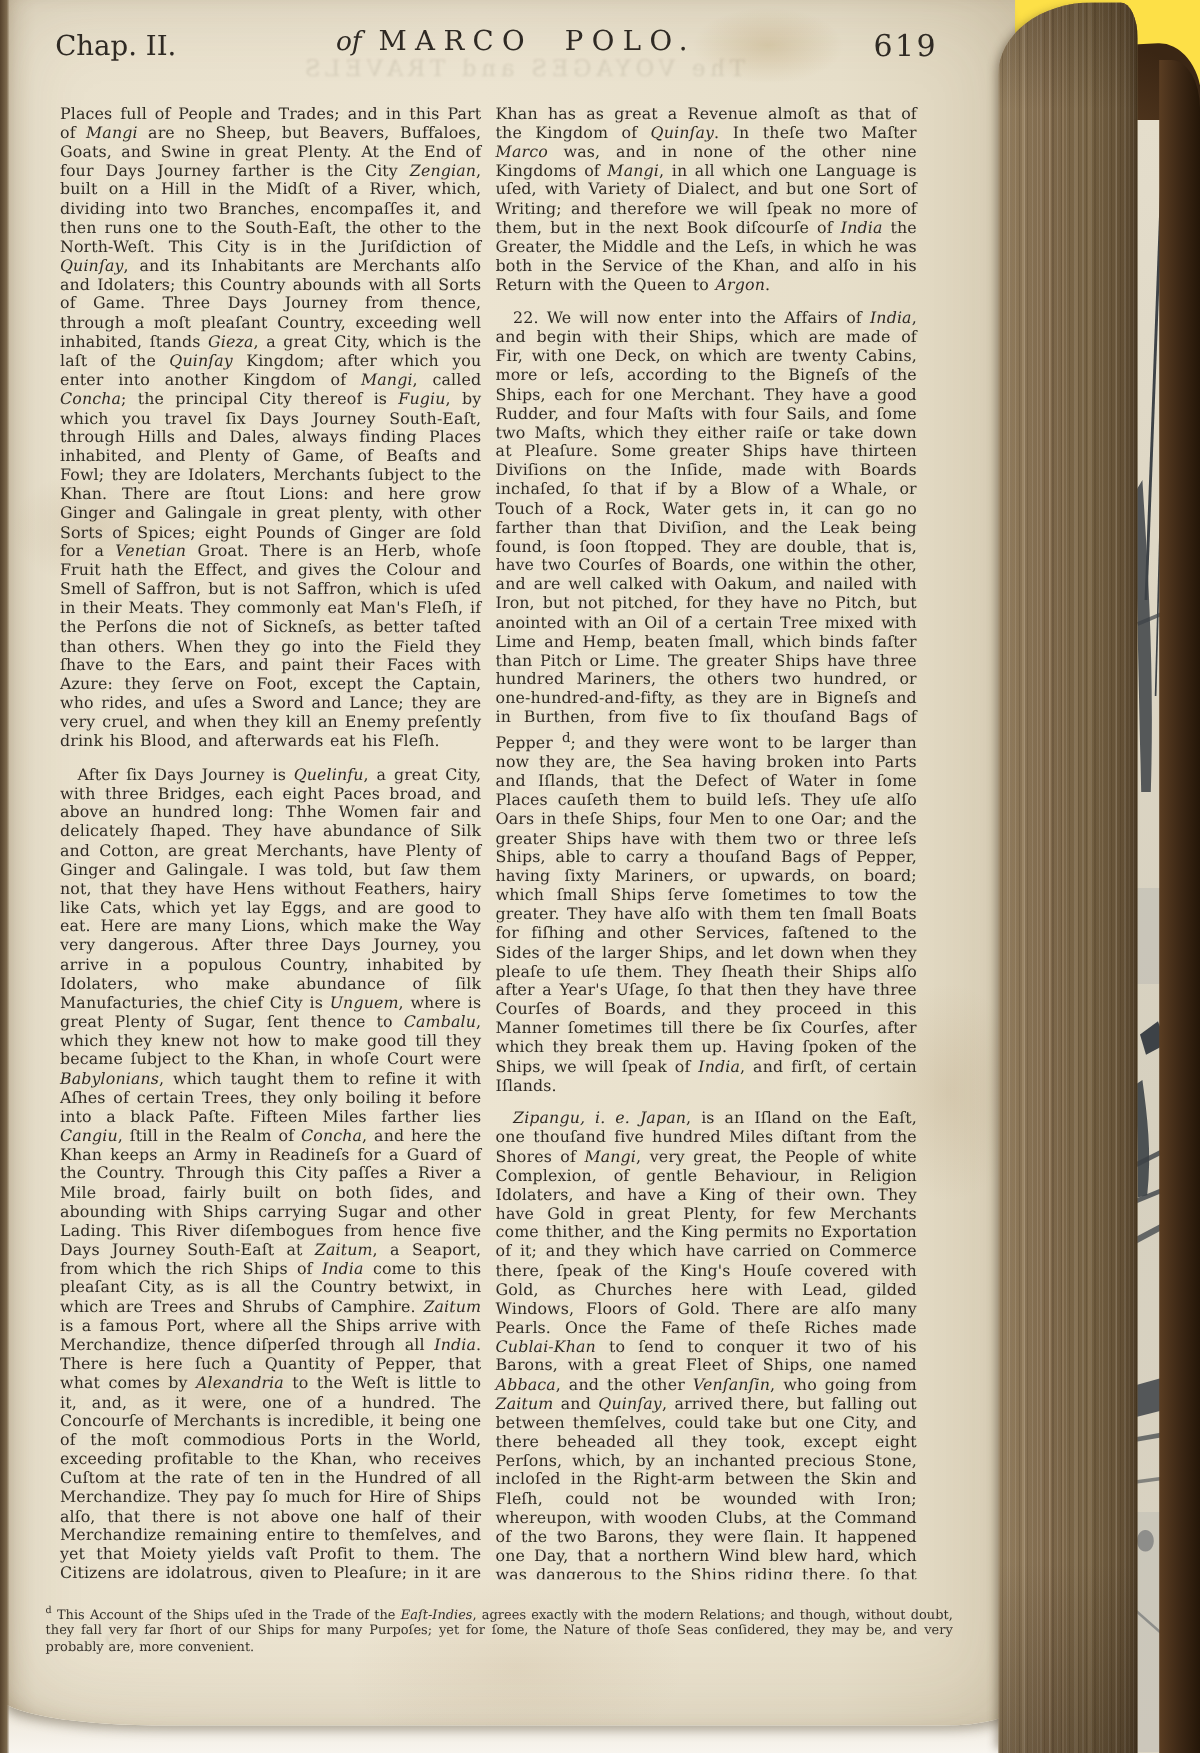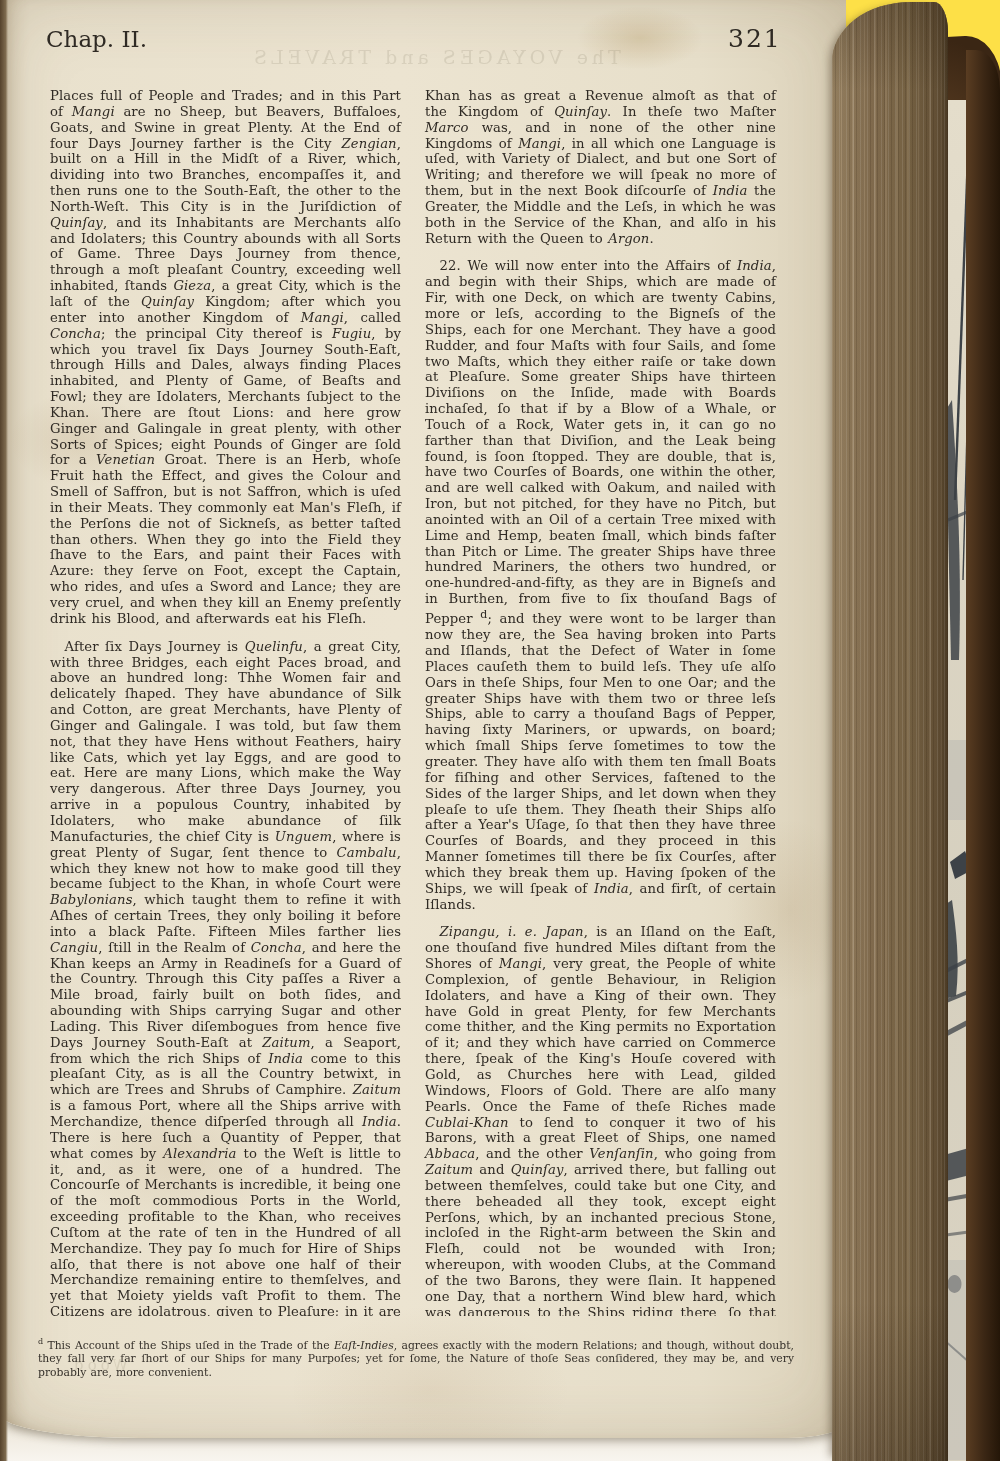--- a/index.html
+++ b/index.html
@@ -37,21 +37,21 @@
   .ghost-hdr{left:250px;top:46px;}
   .ghost-foot{left:70px;top:1356px;font-size:15px;}
 
   
   .col{position:absolute;top:76px;width:375px;height:1240px;overflow:hidden;z-index:3;
     color:#2f2a24;font-size:13.2px;line-height:15.85px;text-align:justify;
     word-spacing:.09em;letter-spacing:.1px;}
   .col p{margin:12px;}
   .col p.indent{text-indent:1.1em;}
   #col-left{left:38px;}
-  #col-right{left:413px;}
+  #col-right{left:401px;}
 
   
   .footnote{position:absolute;left:38px;top:1339px;width:756px;z-index:3;color:#35302a;
     font-size:10.8px;line-height:13.4px;text-align:justify;word-spacing:.06em;}
   .footnote sup,.fn-marker{font-size:8px;vertical-align:super;line-height:0;}
   .catchword{position:absolute;left:38px;top:1344px;width:756px;text-align:right;
     font-size:13.2px;color:#2f2a24;z-index:3;}
 
   
   .cover-top{position:absolute;left:856px;top:38px;width:146px;height:120px;z-index:2;
@@ -81,21 +81,24 @@
 <body>
 
 <div class="screen">
 
   <div class="under-page"></div>
   <div class="page"></div>
   <div class="left-binding"></div>
 
   <div class="hdr-chapter">Chap. II.</div>
   <div class="ghost ghost-hdr">The VOYAGES and TRAVELS</div>
-  <div class="hdr-pagenum">321</div>
+  <div class="hdr-running">
+    <span class="of">of</span><span class="title">MARCO POLO.</span>
+  </div>
+  <div class="hdr-pagenum">619</div>
 
   <div class="col" id="col-left">
       <p class="">Places full of People and Trades; and in this Part of <i>Mangi</i> are no Sheep, but Beavers, Buffaloes, Goats, and Swine in great Plenty. At the End of four Days Journey farther is the City <i>Zengian</i>, built on a Hill in the Midſt of a River, which, dividing into two Branches, encompaſſes it, and then runs one to the South-Eaſt, the other to the North-Weſt. This City is in the Juriſdiction of <i>Quinſay</i>, and its Inhabitants are Merchants alſo and Idolaters; this Country abounds with all Sorts of Game. Three Days Journey from thence, through a moſt pleaſant Country, exceeding well inhabited, ſtands <i>Gieza</i>, a great City, which is the laſt of the <i>Quinſay</i> Kingdom; after which you enter into another Kingdom of <i>Mangi</i>, called <i>Concha</i>; the principal City thereof is <i>Fugiu</i>, by which you travel ſix Days Journey South-Eaſt, through Hills and Dales, always finding Places inhabited, and Plenty of Game, of Beaſts and Fowl; they are Idolaters, Merchants ſubject to the Khan. There are ſtout Lions: and here grow Ginger and Galingale in great plenty, with other Sorts of Spices; eight Pounds of Ginger are ſold for a <i>Venetian</i> Groat. There is an Herb, whoſe Fruit hath the Effect, and gives the Colour and Smell of Saffron, but is not Saffron, which is uſed in their Meats. They commonly eat Man's Fleſh, if the Perſons die not of Sickneſs, as better taſted than others. When they go into the Field they ſhave to the Ears, and paint their Faces with Azure: they ſerve on Foot, except the Captain, who rides, and uſes a Sword and Lance; they are very cruel, and when they kill an Enemy preſently drink his Blood, and afterwards eat his Fleſh.</p>
       <p class="indent">After ſix Days Journey is <i>Quelinfu</i>, a great City, with three Bridges, each eight Paces broad, and above an hundred long: Thhe Women fair and delicately ſhaped. They have abundance of Silk and Cotton, are great Merchants, have Plenty of Ginger and Galingale. I was told, but ſaw them not, that they have Hens without Feathers, hairy like Cats, which yet lay Eggs, and are good to eat. Here are many Lions, which make the Way very dangerous. After three Days Journey, you arrive in a populous Country, inhabited by Idolaters, who make abundance of ſilk Manufacturies, the chief City is <i>Unguem</i>, where is great Plenty of Sugar, ſent thence to <i>Cambalu</i>, which they knew not how to make good till they became ſubject to the Khan, in whoſe Court were <i>Babylonians</i>, which taught them to refine it with Aſhes of certain Trees, they only boiling it before into a black Paſte. Fifteen Miles farther lies <i>Cangiu</i>, ſtill in the Realm of <i>Concha</i>, and here the Khan keeps an Army in Readineſs for a Guard of the Country. Through this City paſſes a River a Mile broad, fairly built on both ſides, and abounding with Ships carrying Sugar and other Lading. This River diſembogues from hence five Days Journey South-Eaſt at <i>Zaitum</i>, a Seaport, from which the rich Ships of <i>India</i> come to this pleaſant City, as is all the Country betwixt, in which are Trees and Shrubs of Camphire. <i>Zaitum</i> is a famous Port, where all the Ships arrive with Merchandize, thence diſperſed through all <i>India</i>. There is here ſuch a Quantity of Pepper, that what comes by <i>Alexandria</i> to the Weſt is little to it, and, as it were, one of a hundred. The Concourſe of Merchants is incredible, it being one of the moſt commodious Ports in the World, exceeding profitable to the Khan, who receives Cuſtom at the rate of ten in the Hundred of all Merchandize. They pay ſo much for Hire of Ships alſo, that there is not above one half of their Merchandize remaining entire to themſelves, and yet that Moiety yields vaſt Profit to them. The Citizens are idolatrous, given to Pleaſure; in it are many Artificers on embroidered and Arras Work. The River is great, very wide and ſwift, and one Arm of it runs to <i>Quinſay</i>, at the parting of which is <i>Tringui</i> ſituated, where <i>Porcelane</i> Diſhes are made. I was told of a certain Earth, which they caſt up in Hills, and ſo let lie expoſed to all Weathers for thirty or forty Years without ſtirring; after which, refining by Time, they make Diſhes, paint them, and then put them in the Furnace. You may there have eight Diſhes for one  Groat. In this Kingdom of , the</p>
     </div>
   <div class="col" id="col-right">
       <p class="">Khan has as great a Revenue almoſt as that of the Kingdom of <i>Quinſay</i>. In theſe two Maſter <i>Marco</i> was, and in none of the other nine Kingdoms of <i>Mangi</i>, in all which one Language is uſed, with Variety of Dialect, and but one Sort of Writing; and therefore we will ſpeak no more of them, but in the next Book diſcourſe of <i>India</i> the Greater, the Middle and the Leſs, in which he was both in the Service of the Khan, and alſo in his Return with the Queen to <i>Argon</i>.</p>
       <p class="indent">22. We will now enter into the Affairs of <i>India</i>, and begin with their Ships, which are made of Fir, with one Deck, on which are twenty Cabins, more or leſs, according to the Bigneſs of the Ships, each for one Merchant. They have a good Rudder, and four Maſts with four Sails, and ſome two Maſts, which they either raiſe or take down at Pleaſure. Some greater Ships have thirteen Diviſions on the Inſide, made with Boards inchaſed, ſo that if by a Blow of a Whale, or Touch of a Rock, Water gets in, it can go no farther than that Diviſion, and the Leak being found, is ſoon ſtopped. They are double, that is, have two Courſes of Boards, one within the other, and are well calked with Oakum, and nailed with Iron, but not pitched, for they have no Pitch, but anointed with an Oil of a certain Tree mixed with Lime and Hemp, beaten ſmall, which binds faſter than Pitch or Lime. The greater Ships have three hundred Mariners, the others two hundred, or one-hundred-and-fifty, as they are in Bigneſs and in Burthen, from five to ſix thouſand Bags of Pepper <sup>d</sup>; and they were wont to be larger than now they are, the Sea having broken into Parts and Iſlands, that the Defect of Water in ſome Places cauſeth them to build leſs. They uſe alſo Oars in theſe Ships, four Men to one Oar; and the greater Ships have with them two or three leſs Ships, able to carry a thouſand Bags of Pepper, having ſixty Mariners, or upwards, on board; which ſmall Ships ſerve ſometimes to tow the greater. They have alſo with them ten ſmall Boats for fiſhing and other Services, faſtened to the Sides of the larger Ships, and let down when they pleaſe to uſe them. They ſheath their Ships alſo after a Year's Uſage, ſo that then they have three Courſes of Boards, and they proceed in this Manner ſometimes till there be ſix Courſes, after which they break them up. Having ſpoken of the Ships, we will ſpeak of <i>India</i>, and firſt, of certain Iſlands.</p>
       <p class="indent"><i>Zipangu, i. e. Japan</i>, is an Iſland on the Eaſt, one thouſand five hundred Miles diſtant from the Shores of <i>Mangi</i>, very great, the People of white Complexion, of gentle Behaviour, in Religion Idolaters, and have a King of their own. They have Gold in great Plenty, for few Merchants come thither, and the King permits no Exportation of it; and they which have carried on Commerce there, ſpeak of the King's Houſe covered with Gold, as Churches here with Lead, gilded Windows, Floors of Gold. There are alſo many Pearls. Once the Fame of theſe Riches made <i>Cublai-Khan</i> to ſend to conquer it two of his Barons, with a great Fleet of Ships, one named <i>Abbaca</i>, and the other <i>Venſanſin</i>, who going from <i>Zaitum</i> and <i>Quinſay</i>, arrived there, but falling out between themſelves, could take but one City, and there beheaded all they took, except eight Perſons, which, by an inchanted precious Stone, incloſed in the Right-arm between the Skin and Fleſh, could not be wounded with Iron; whereupon, with wooden Clubs, at the Command of the two Barons, they were ſlain. It happened one Day, that a northern Wind blew hard, which was dangerous to the Ships riding there, ſo that ſome were loſt, ſome put out farther to Sea, and others, with the two Leaders and a few principal Perſons, returned home. Out of many broken Ships ſome eſcaped by Boards and ſwimming to an Iſland not inhabited, four Miles off <i>Zipangu</i>, and were about thirty thouſand, without Proviſions or Arms, againſt whom the <i>Zipanguaners</i>, after the Tempeſt was calmed, ſent out a Fleet of Ships, and an Army. Theſe coming on Land to ſeek the wrecked  without Order, gave Occaſion to the  to wheel about, the Iſland being high in the Midſt, and to get unſeen to their Ships,</p>
     </div>

